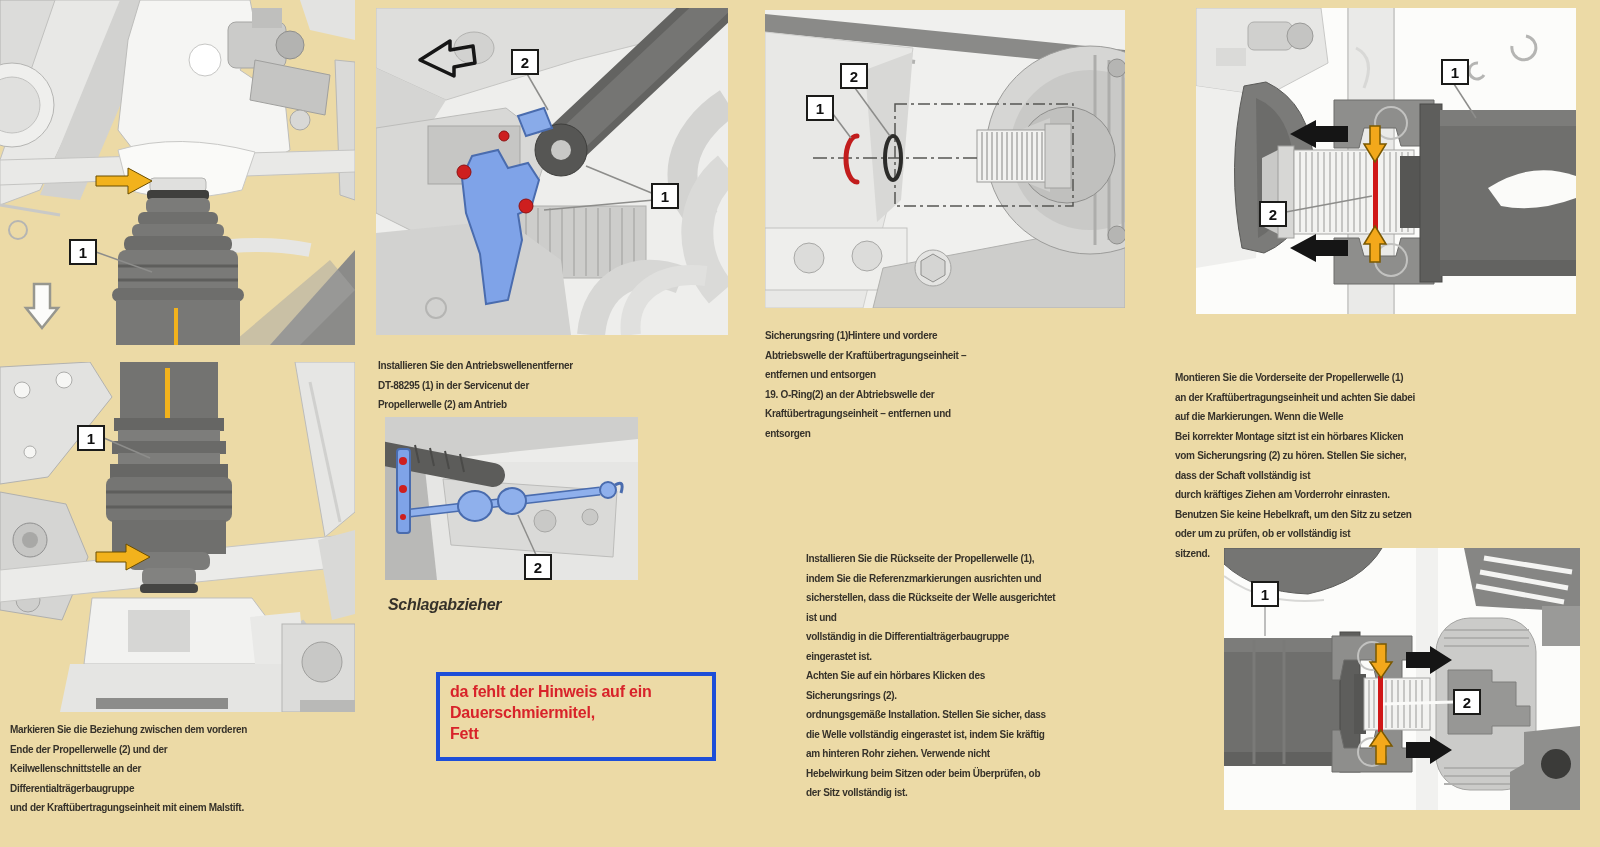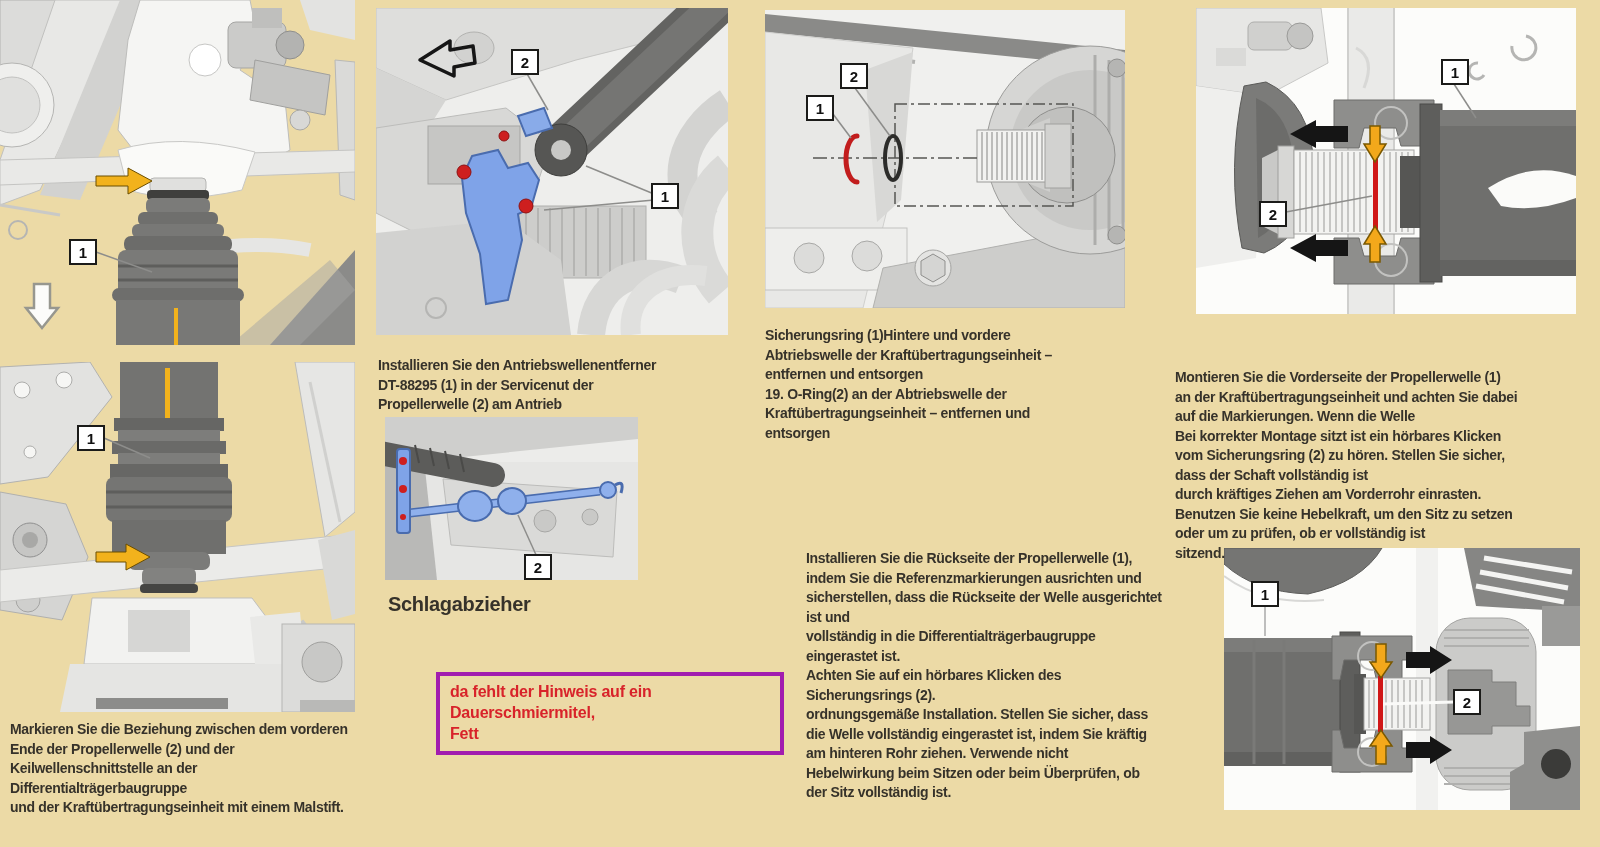--- a/index.html
+++ b/index.html
@@ -1,24 +1,24 @@
 <!DOCTYPE html>
 <html><head>
 <meta charset="utf-8">
 <style>
   html,body{margin:0;padding:0;}
   body{width:1600px;height:847px;background:#ecdaa6;overflow:hidden;position:relative;
        font-family:"Liberation Sans",sans-serif;}
   .fig{position:absolute;}
   .fig svg{display:block;}
-  .tb{position:absolute;font-weight:bold;font-size:14px;line-height:19.5px;color:#36322a;
+  .tb{position:absolute;font-weight:bold;font-size:10px;line-height:19.5px;color:#36322a;
       white-space:pre-line;letter-spacing:-0.3px;}
-  .caption{font-size:20px;}
-  .warnbox{position:absolute;left:436px;top:672px;width:348px;border:4px solid #a21caf;
-           padding:5px 10px 7px;box-sizing:border-box;background:rgba(236,218,166,0.0);}
+  .caption{font-size:16px;font-style:italic;}
+  .warnbox{position:absolute;left:436px;top:672px;width:280px;border:4px solid #1d4ed8;
+           padding:5px 10px 13px;box-sizing:border-box;background:rgba(236,218,166,0.0);}
   .warntext{font-weight:bold;font-size:16px;line-height:21px;color:#d8232a;white-space:pre-line;
             letter-spacing:-0.2px;}
   .callout rect{fill:#ffffff;stroke:#1b1b19;stroke-width:2;}
   .callout text{font-family:"Liberation Sans",sans-serif;font-size:15px;font-weight:bold;
                 fill:#111;text-anchor:middle;}
   .leader{stroke:#8d8d8b;stroke-width:1.5;fill:none;}
 </style>
 </head>
 <body>
 

